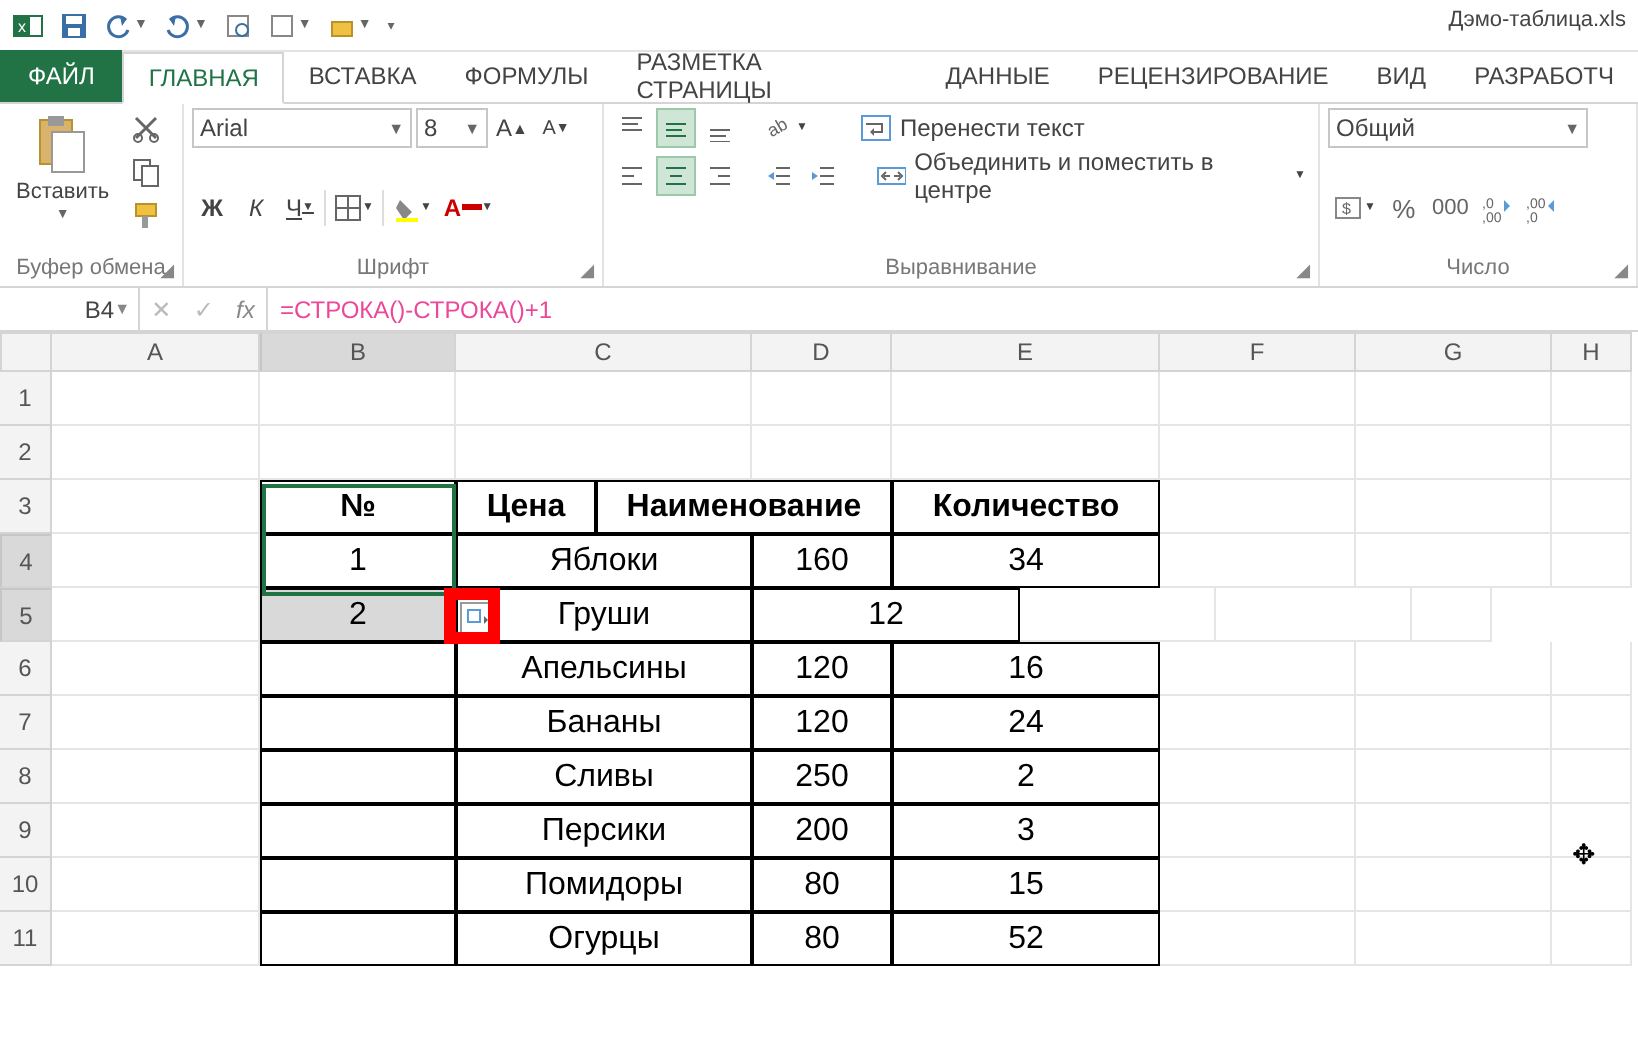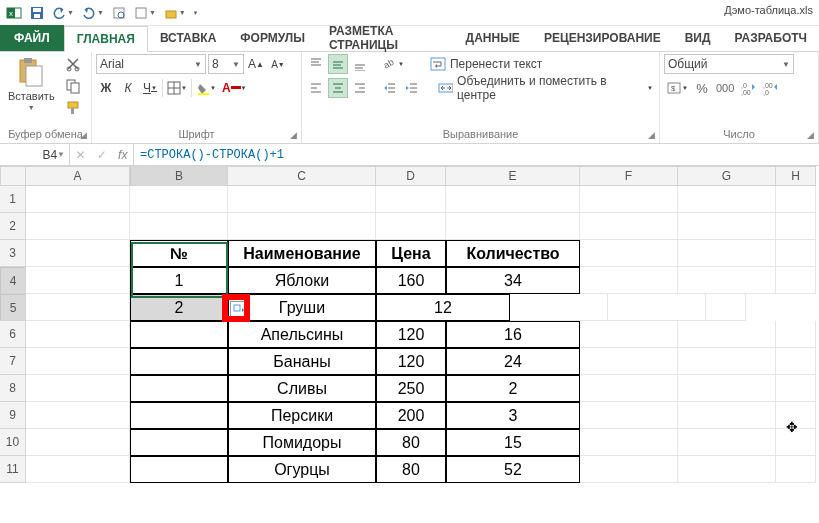--- a/index.html
+++ b/index.html
@@ -24,21 +24,20 @@
     border-bottom: 1px solid #e3e3e3;
   }
   .qat .item { display:flex; align-items:center; gap:1px; padding:0 2px; }
   .qat .dd { font-size:7px; color:#666; }
   .title {
     position:absolute; right:6px; top:4px; font-size:11px; color:#444;
   }
   .tabs {
     display:flex; align-items:flex-end; height:26px; padding-left:0;
     border-bottom:1px solid #d4d4d4;
-    font-weight:bold;
   }
   .tab-file {
     background:#217346; color:#fff; height:26px; padding:0 14px;
     display:flex; align-items:center; font-size:12px;
   }
   .tab {
     height:26px; padding:0 12px; display:flex; align-items:center;
     color:#444; font-size:12px;
   }
   .tab.active {
@@ -87,22 +86,22 @@
     width:70px; height:22px; border-right:1px solid #d4d4d4;
     display:flex; align-items:center; justify-content:flex-end;
     padding:0 4px; font-size:12px;
   }
   .fbar-mid {
     width:64px; display:flex; align-items:center; justify-content:space-around;
     border-right:1px solid #d4d4d4; height:22px; color:#bbb;
   }
   .fbar-mid .fx { font-style:italic; color:#888; }
   .fbar-input {
-    flex:1; padding:0 6px; font-size:12px; color:#0369a1;
-    display:flex; align-items:center;font-family:Liberation Mono, monospace;
+    flex:1; padding:0 6px; font-size:12px; color:#ec4899;
+    display:flex; align-items:center;
   }
   
   .grid { position:relative; }
   .colheads { display:flex; height:20px; }
   .rowhead-corner {
     width:26px; border:1px solid #d4d4d4; background:#f3f3f3;
   }
   .colhead {
     border-top:1px solid #d4d4d4; border-right:1px solid #d4d4d4;
     border-bottom:1px solid #d4d4d4;
@@ -254,21 +253,21 @@
           </span>
       </div>
     </div>
     <div class="group-label">
         <span>Буфер обмена</span>
       </div>
     <span class="group-launch">◢</span>
   </div>
 
   <div class="group" style="width:210px">
-    <div class="stackv" style="width:100%;gap:4px;">
+    <div class="stackv" style="width:100%;gap:20px;">
       <div class="stackh">
         <div class="sel" style="width:110px">
             <span>Arial</span>
             <span class="arr">▼</span>
           </div>
         <div class="sel" style="width:36px">
             <span>8</span>
             <span class="arr">▼</span>
           </div>
         <span class="iconbtn" style="font-size:12px">A<span style="font-size:8px">▲</span></span>
@@ -409,21 +408,21 @@
         </span>
       </div>
     </div>
     <div class="group-label">
         <span>Выравнивание</span>
       </div>
     <span class="group-launch">◢</span>
   </div>
 
   <div class="group" style="flex:1">
-    <div class="stackv" style="gap:4px">
+    <div class="stackv" style="gap:20px">
       <div class="sel" style="width:130px">
           <span>Общий</span>
           <span class="arr">▼</span>
         </div>
       <div class="stackh">
         <span class="iconbtn">
             <svg width="16" height="16">
               <rect x="2" y="3" width="12" height="10" fill="none" stroke="#888"></rect>
               <text x="5" y="11" font-size="8" fill="#666">$</text>
             </svg>
@@ -512,22 +511,22 @@
           <div class="cell cD"></div>
           <div class="cell cE"></div>
           <div class="cell cF"></div>
           <div class="cell cG"></div>
           <div class="cell cH"></div>
         </div>
 
       <div class="cellrow">
         <div class="cell cA"></div>
         <div class="cell cB tb-cell tb-head">№</div>
+        <div class="cell cD tb-cell tb-head">Цена</div>
         <div class="cell cC tb-cell tb-head">Наименование</div>
-        <div class="cell cD tb-cell tb-head">Цена</div>
         <div class="cell cE tb-cell tb-head">Количество</div>
         <div class="cell cF"></div>
           <div class="cell cG"></div>
           <div class="cell cH"></div>
       </div>
 
       <div class="cellrow">
           <div class="cell cA"></div>
           <div class="cell cB tb-cell fill-b4">1</div>
           <div class="cell cC tb-cell">Яблоки</div>

